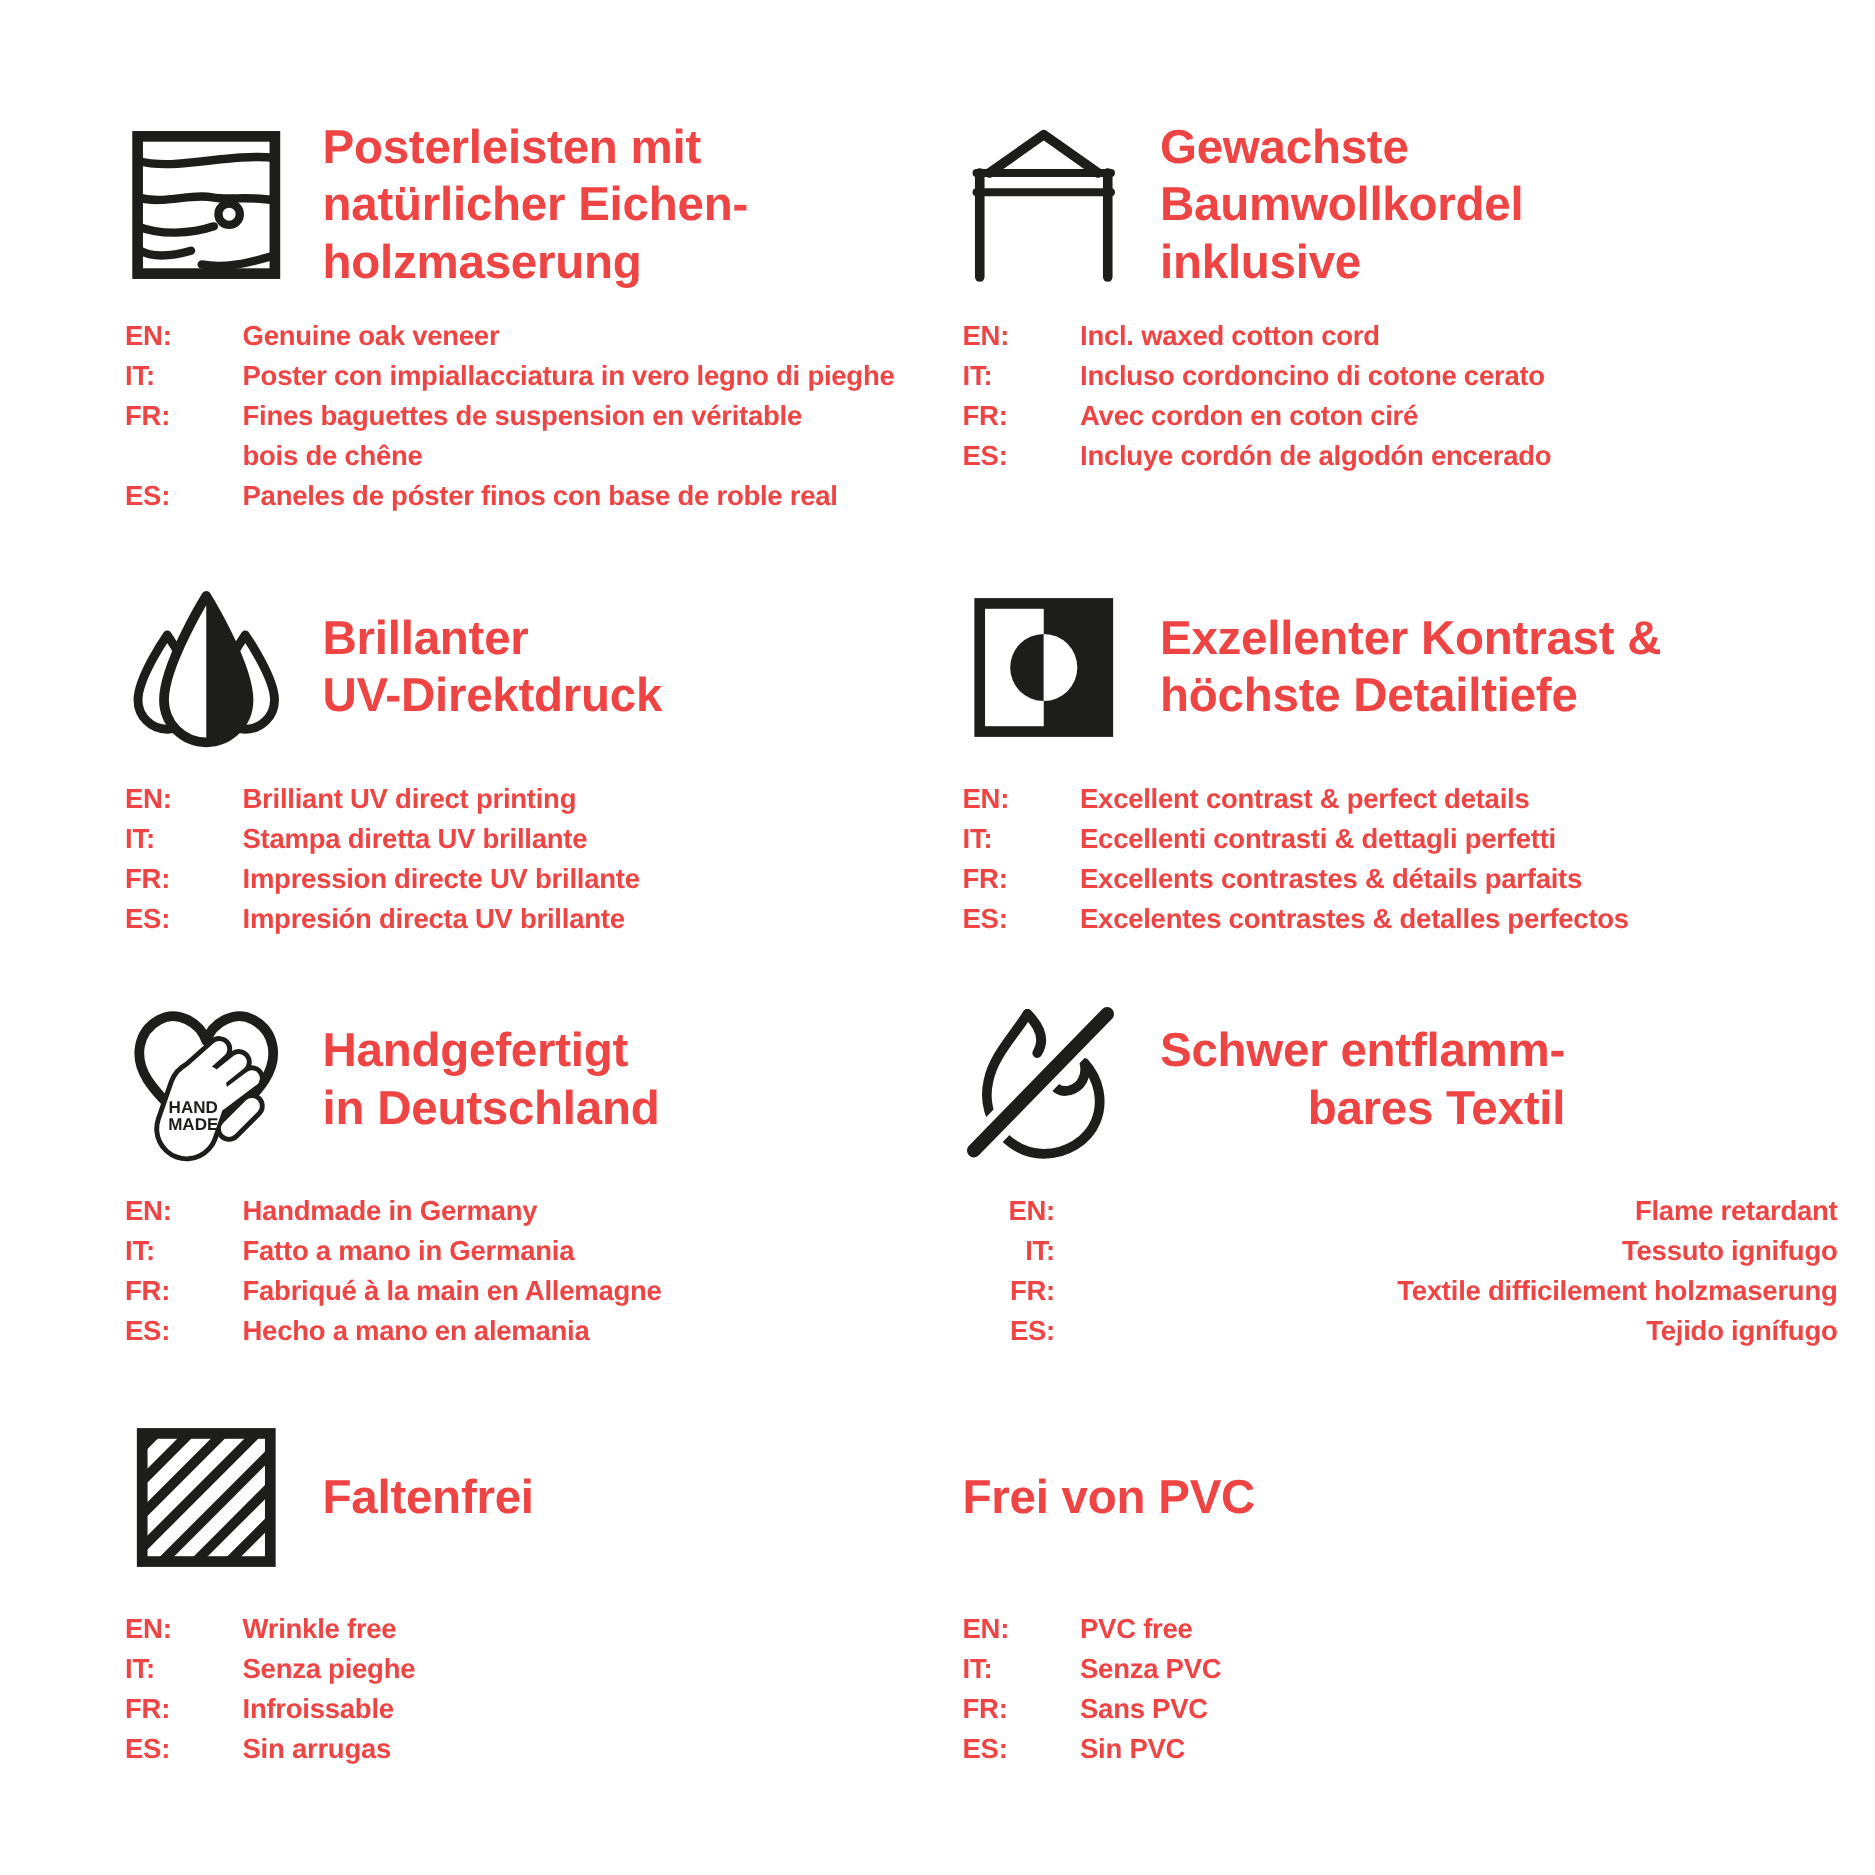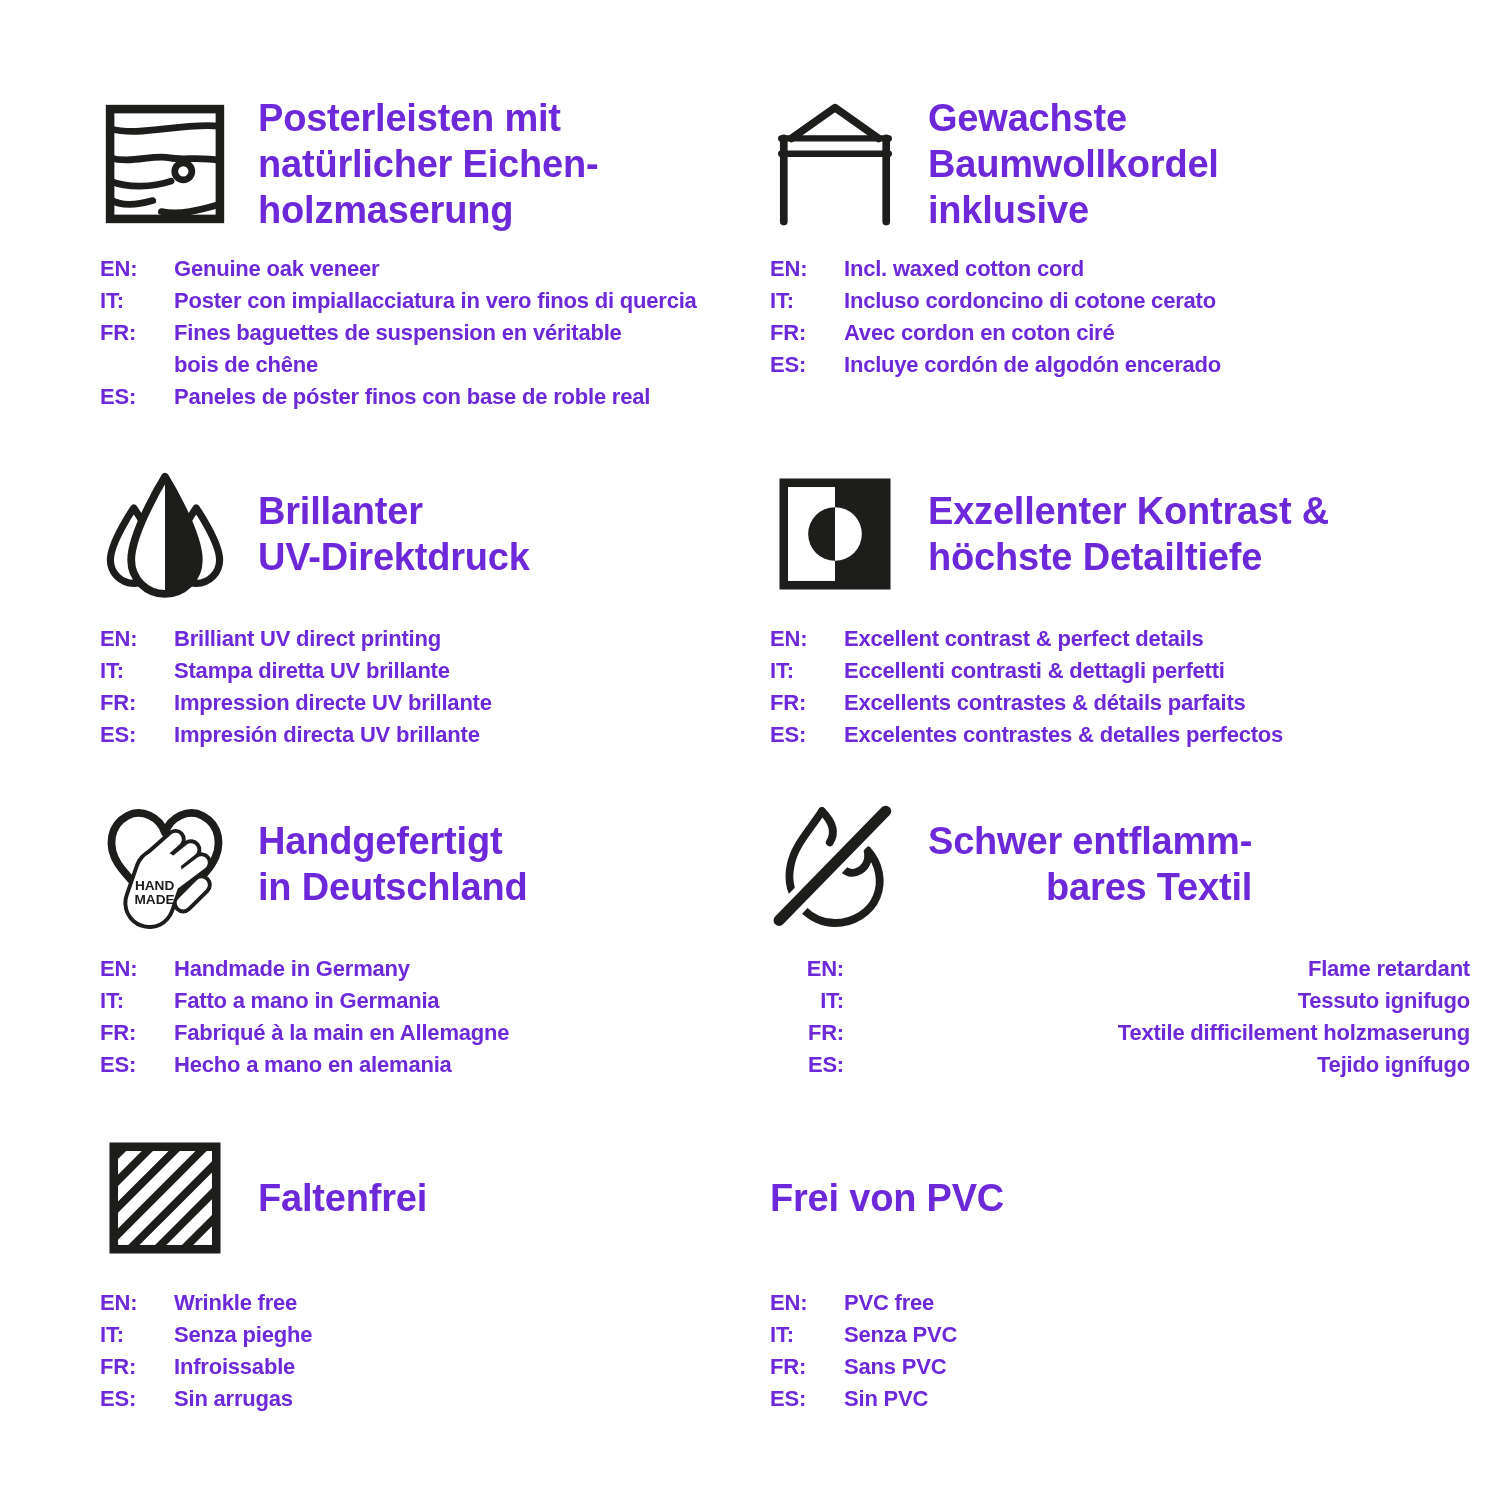--- a/index.html
+++ b/index.html
@@ -1,26 +1,26 @@
 <!DOCTYPE html>
 <html><head>
 <meta charset="utf-8">
 <style>
   html,body{margin:0;padding:0;background:#ffffff;}
   .canvas{
     position:relative;width:1500px;height:1500px;background:#ffffff;
-    font-family:"Liberation Sans","DejaVu Sans",sans-serif;color:#6d28d9;overflow:hidden;
+    font-family:"Liberation Sans","DejaVu Sans",sans-serif;color:#ef4444;overflow:hidden;
   }
   .feature{position:absolute;}
   .f-header{display:flex;align-items:center;gap:28px;min-height:152px;}
   .icon-box{width:130px;min-width:130px;height:152px;display:flex;align-items:center;justify-content:center;}
   .title{margin:0;font-size:38px;font-weight:700;line-height:46px;white-space:pre-line;letter-spacing:-0.2px;}
   .trans{display:grid;grid-template-columns:74px 1fr;margin-top:13px;font-size:22px;line-height:32px;letter-spacing:-0.2px;}
   .t-label{font-weight:700;}
-  .t-text{font-weight:600;white-space:pre-line;}
+  .t-text{font-weight:600;white-space:pre-line;margin-left:20px;}
   
   .ic{stroke:#1d1d1b;stroke-linecap:round;stroke-linejoin:round;fill:none;}
   .ic-sq{stroke:#1d1d1b;stroke-linejoin:miter;fill:none;}
   svg text{fill:#1d1d1b;font-family:"Liberation Sans","DejaVu Sans",sans-serif;font-weight:700;}
 </style>
 </head>
 <body>
 
 <div class="canvas">
 
@@ -38,21 +38,21 @@
         </svg>
       </div>
       <h2 class="title">Posterleisten mit
 natürlicher Eichen-
 holzmaserung</h2>
     </div>
     <div class="trans">
       <span class="t-label">EN:</span>
       <span class="t-text">Genuine oak veneer</span>
       <span class="t-label">IT:</span>
-      <span class="t-text">Poster con impiallacciatura in vero finos di quercia</span>
+      <span class="t-text">Poster con impiallacciatura in vero legno di pieghe</span>
       <span class="t-label">FR:</span>
       <span class="t-text">Fines baguettes de suspension en véritable
 bois de chêne</span>
       <span class="t-label">ES:</span>
       <span class="t-text">Paneles de póster finos con base de roble real</span>
     </div>
   </section>
 
   <section class="feature" style="left:770px;top:88px;width:700px;">
     <div class="f-header">

